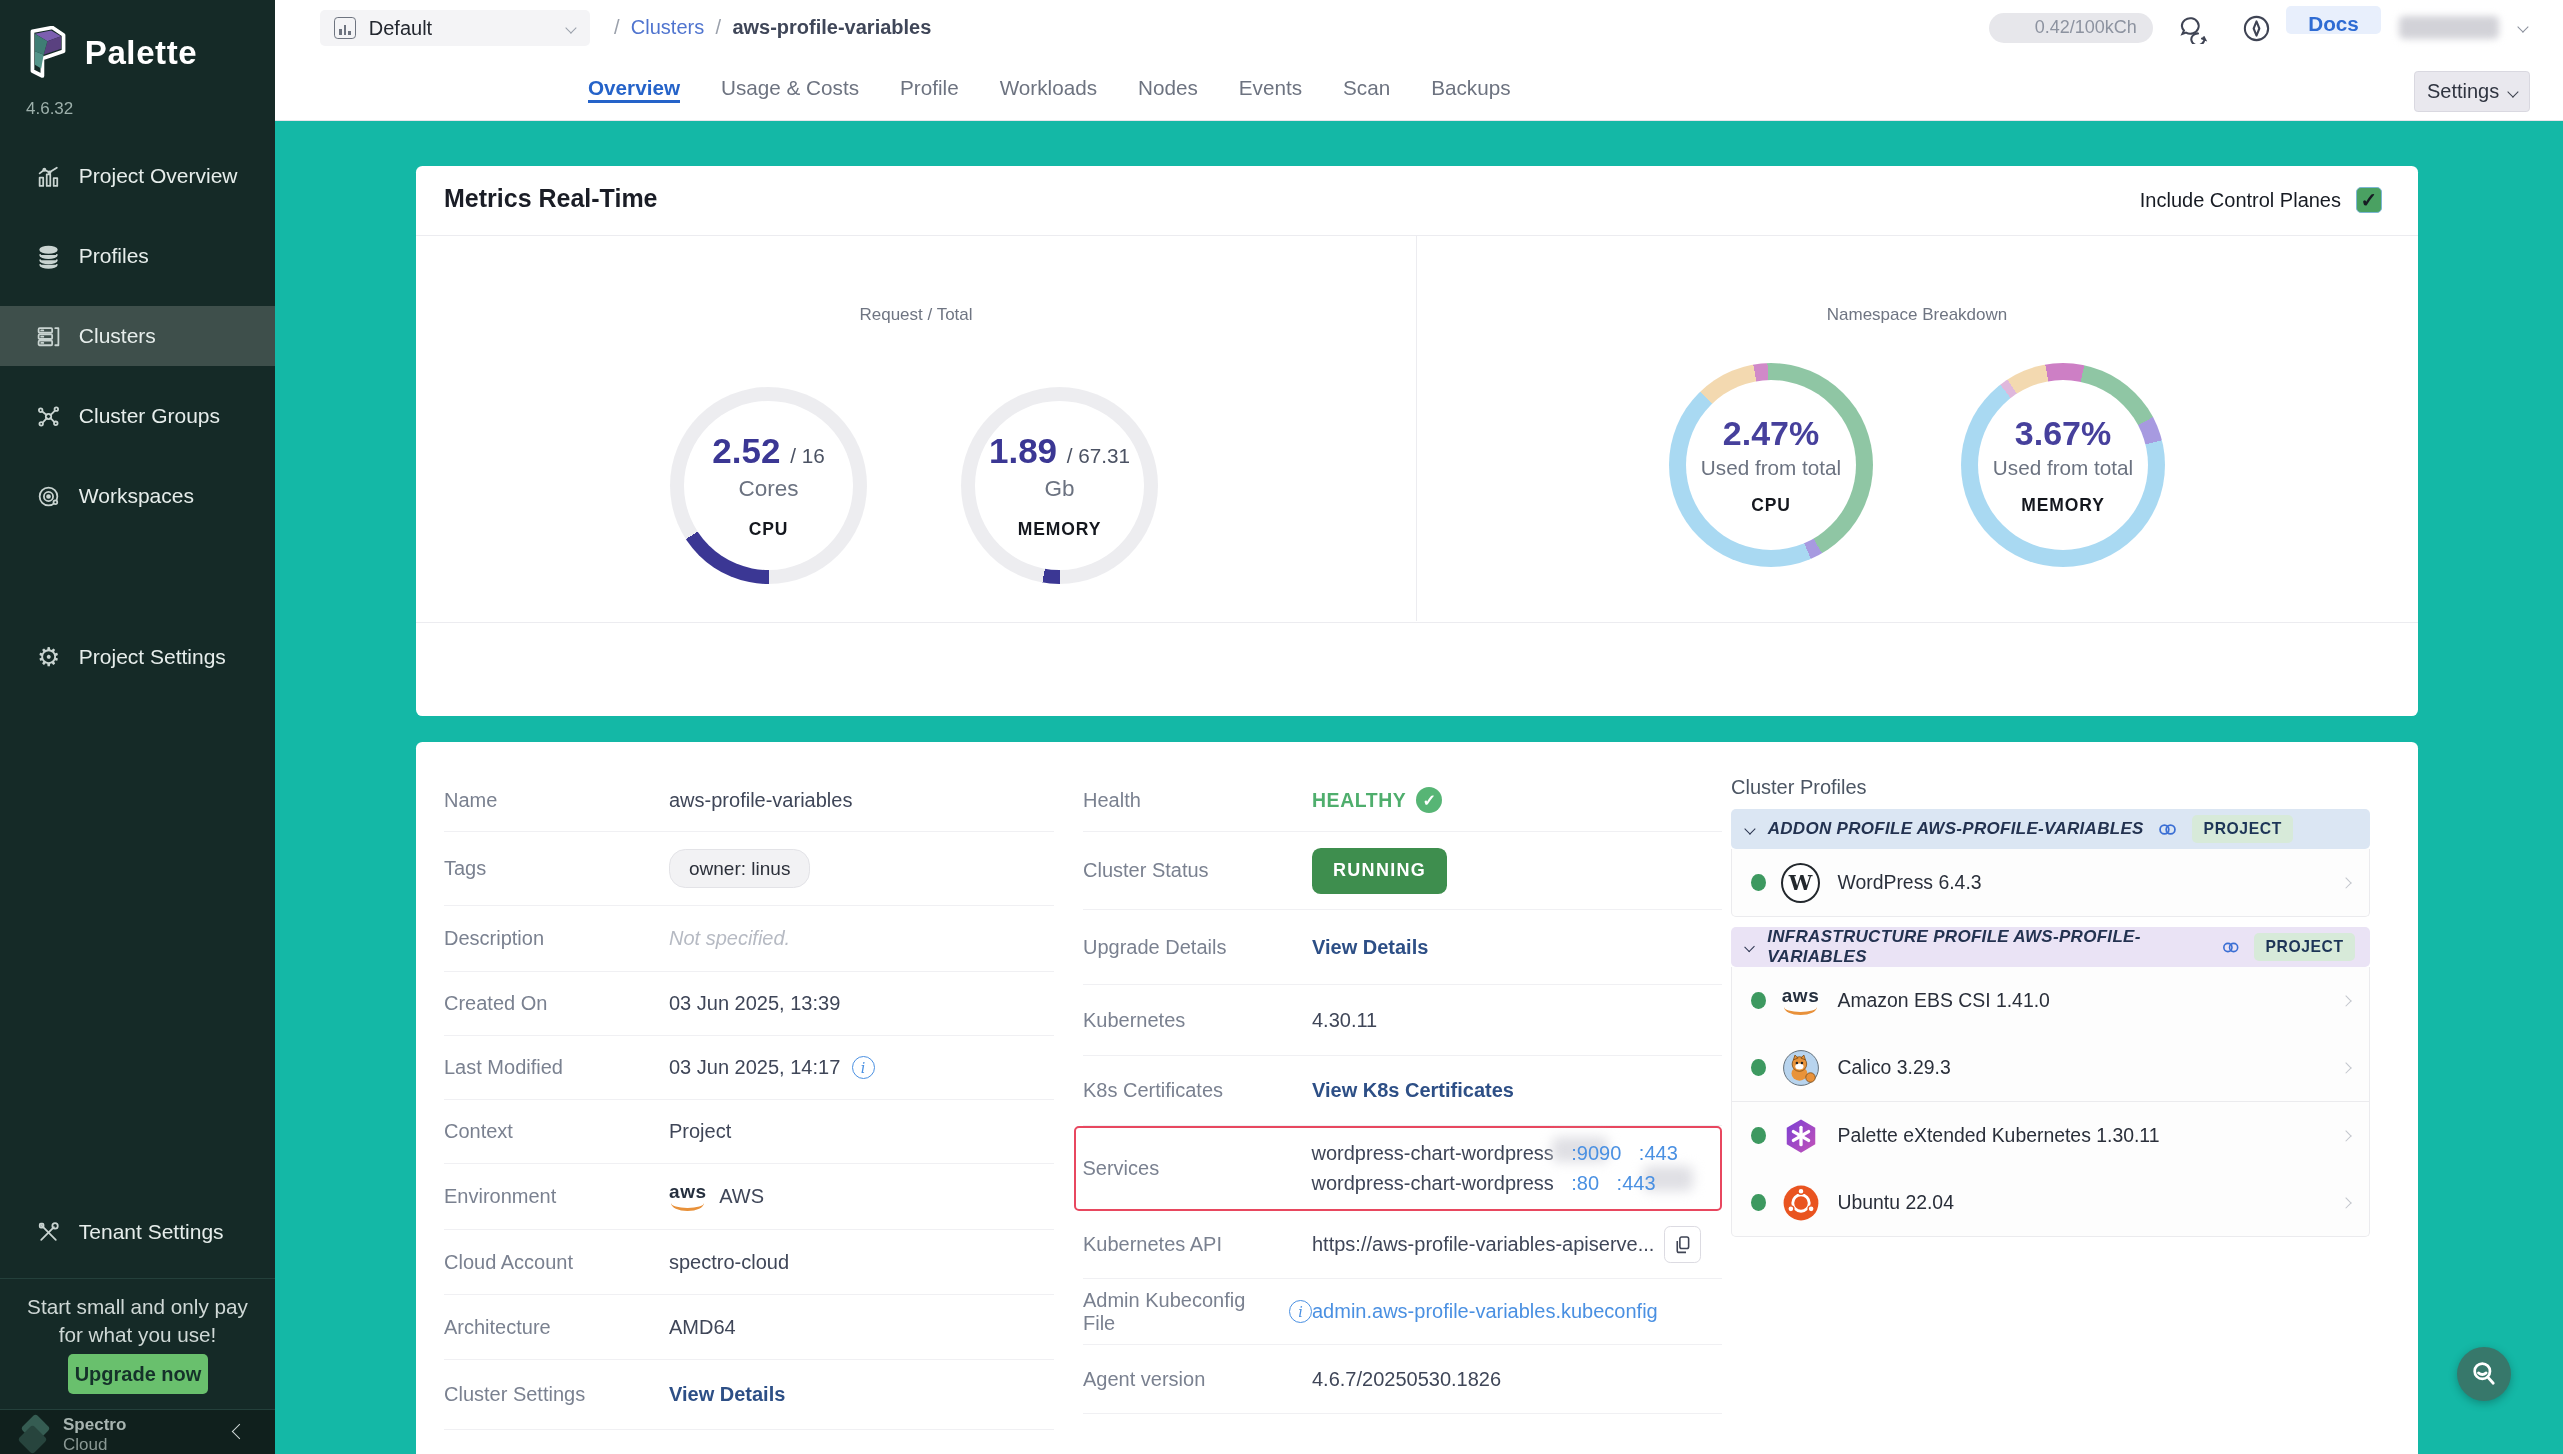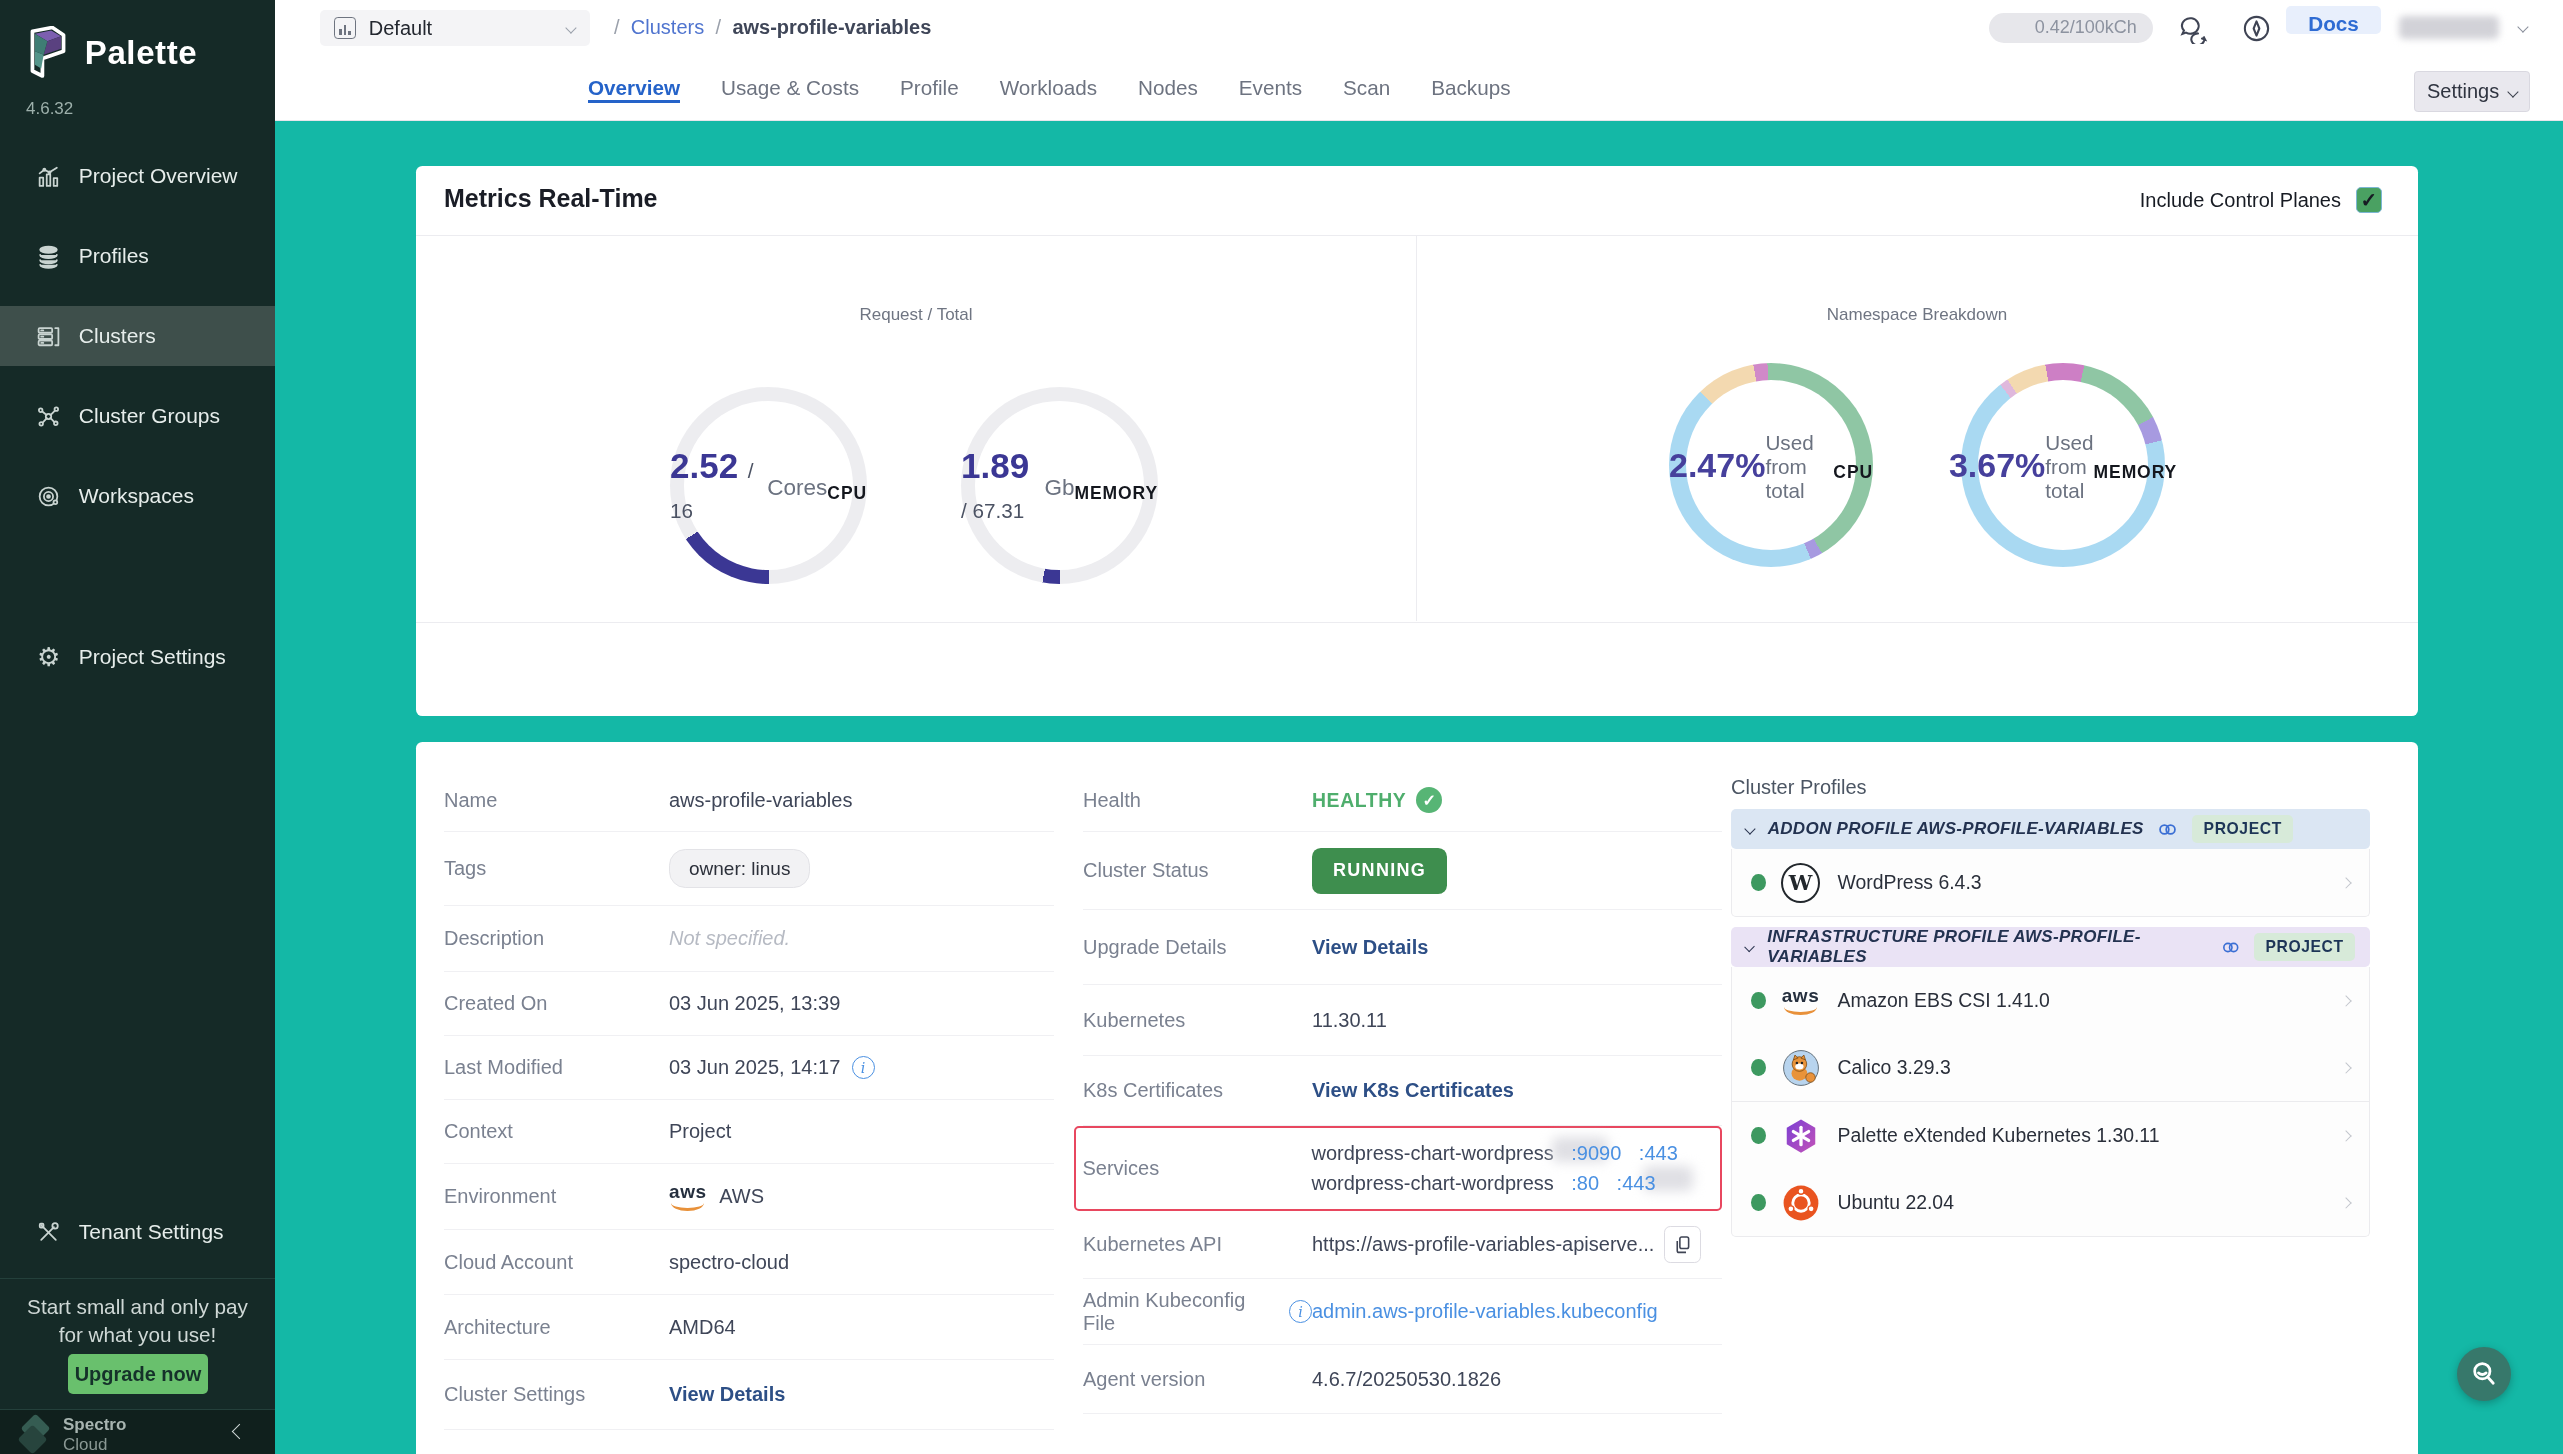--- a/index.html
+++ b/index.html
@@ -82,21 +82,21 @@
   .h-div{position:absolute;background:#ececf0;height:0.6px;}
   .v-div{position:absolute;background:#ececf0;width:0.6px;}
   .sec-title{position:absolute;font-size:17px;color:#6f7582;text-align:center;transform:translateX(-50%);}
 
   .donut{position:absolute;border-radius:50%;}
   .donut::after{content:"";position:absolute;border-radius:50%;background:#fff;}
   .donut.req{width:197px;height:197px;}
   .donut.req::after{inset:13.8px;}
   .donut.ns{width:204px;height:204px;}
   .donut.ns::after{inset:17px;}
-  .donut .inner{position:absolute;inset:0;z-index:2;display:flex;flex-direction:row;align-items:center;justify-content:center;}
+  .donut .inner{position:absolute;inset:0;z-index:2;display:flex;flex-direction:column;align-items:center;justify-content:center;}
   .gauge-line1{font-size:35px;font-weight:700;color:#3b3794;}
   .gauge-line1 .tot{font-size:20.7px;font-weight:400;color:#4b5263;}
   .gauge-unit{font-size:22.5px;color:#6b7280;margin-top:5px;}
   .gauge-cap{font-size:17.5px;font-weight:700;color:#14171e;letter-spacing:0.9px;margin-top:16.3px;}
   .ns-pct{font-size:34px;font-weight:700;color:#46409c;}
   .ns-cap{font-size:20.7px;color:#6b7280;margin-top:3.8px;}
   .ns-lbl{font-size:17.5px;font-weight:700;color:#14171e;letter-spacing:0.9px;margin-top:15px;}
   .more-details{position:absolute;left:1354px;top:652px;width:126px;height:40px;background:#efeff1;border:none;border-radius:2.5px;
                 font-size:20.7px;font-weight:600;color:#15181d;font-family:inherit;cursor:pointer;}
 
@@ -446,21 +446,21 @@
       <div class="drow" style="height:78px">
         <span class="lbl">Cluster Status</span>
         <span class="running-pill">RUNNING</span>
       </div>
       <div class="drow" style="height:75px">
         <span class="lbl">Upgrade Details</span>
         <span class="val link-dark">View Details</span>
       </div>
       <div class="drow" style="height:71px">
         <span class="lbl">Kubernetes</span>
-        <span class="val">11.30.11</span>
+        <span class="val">4.30.11</span>
       </div>
       <div class="drow" style="height:70px">
         <span class="lbl">K8s Certificates</span>
         <span class="val link-dark">View K8s Certificates</span>
       </div>
       <div class="drow services-box" style="height:85px;border-bottom:2.5px solid #e8475f;position:relative">
         <span class="redact" style="left:476px;top:8.8px;width:56px;height:25px"></span>
         <span class="redact" style="left:567px;top:38px;width:50px;height:25px"></span>
         <span class="lbl">Services</span>
         <span class="svc-lines">

